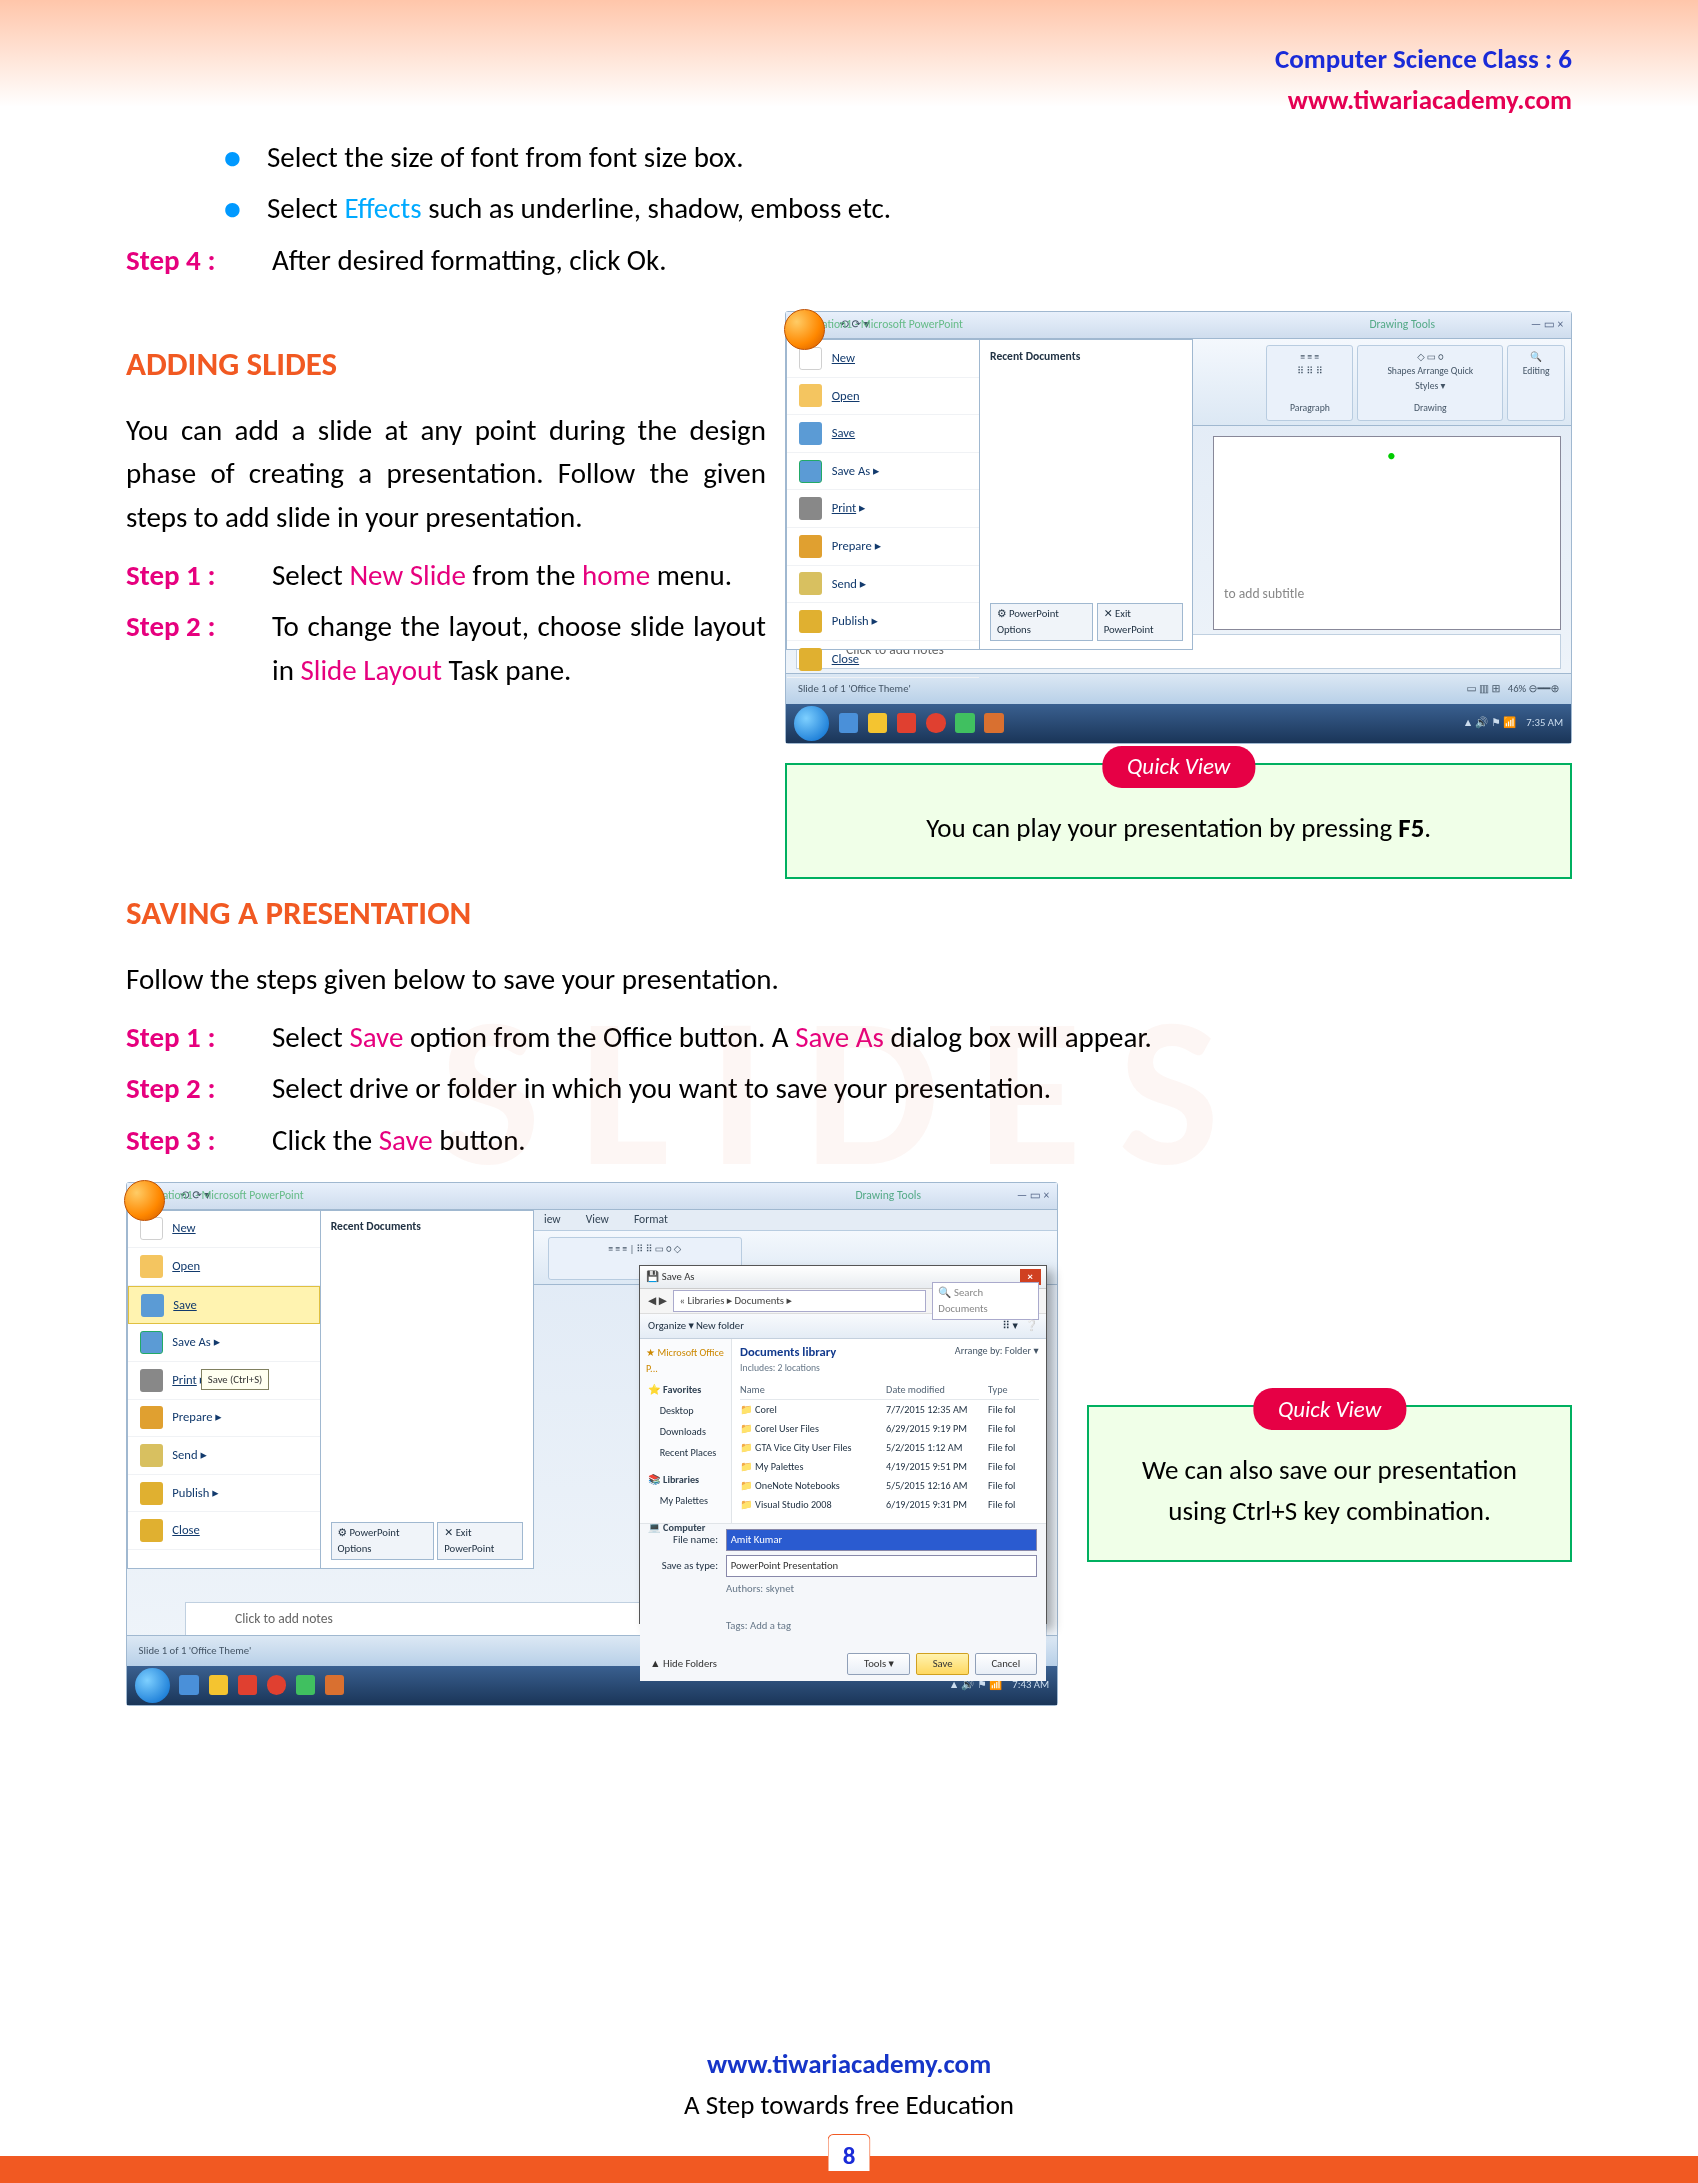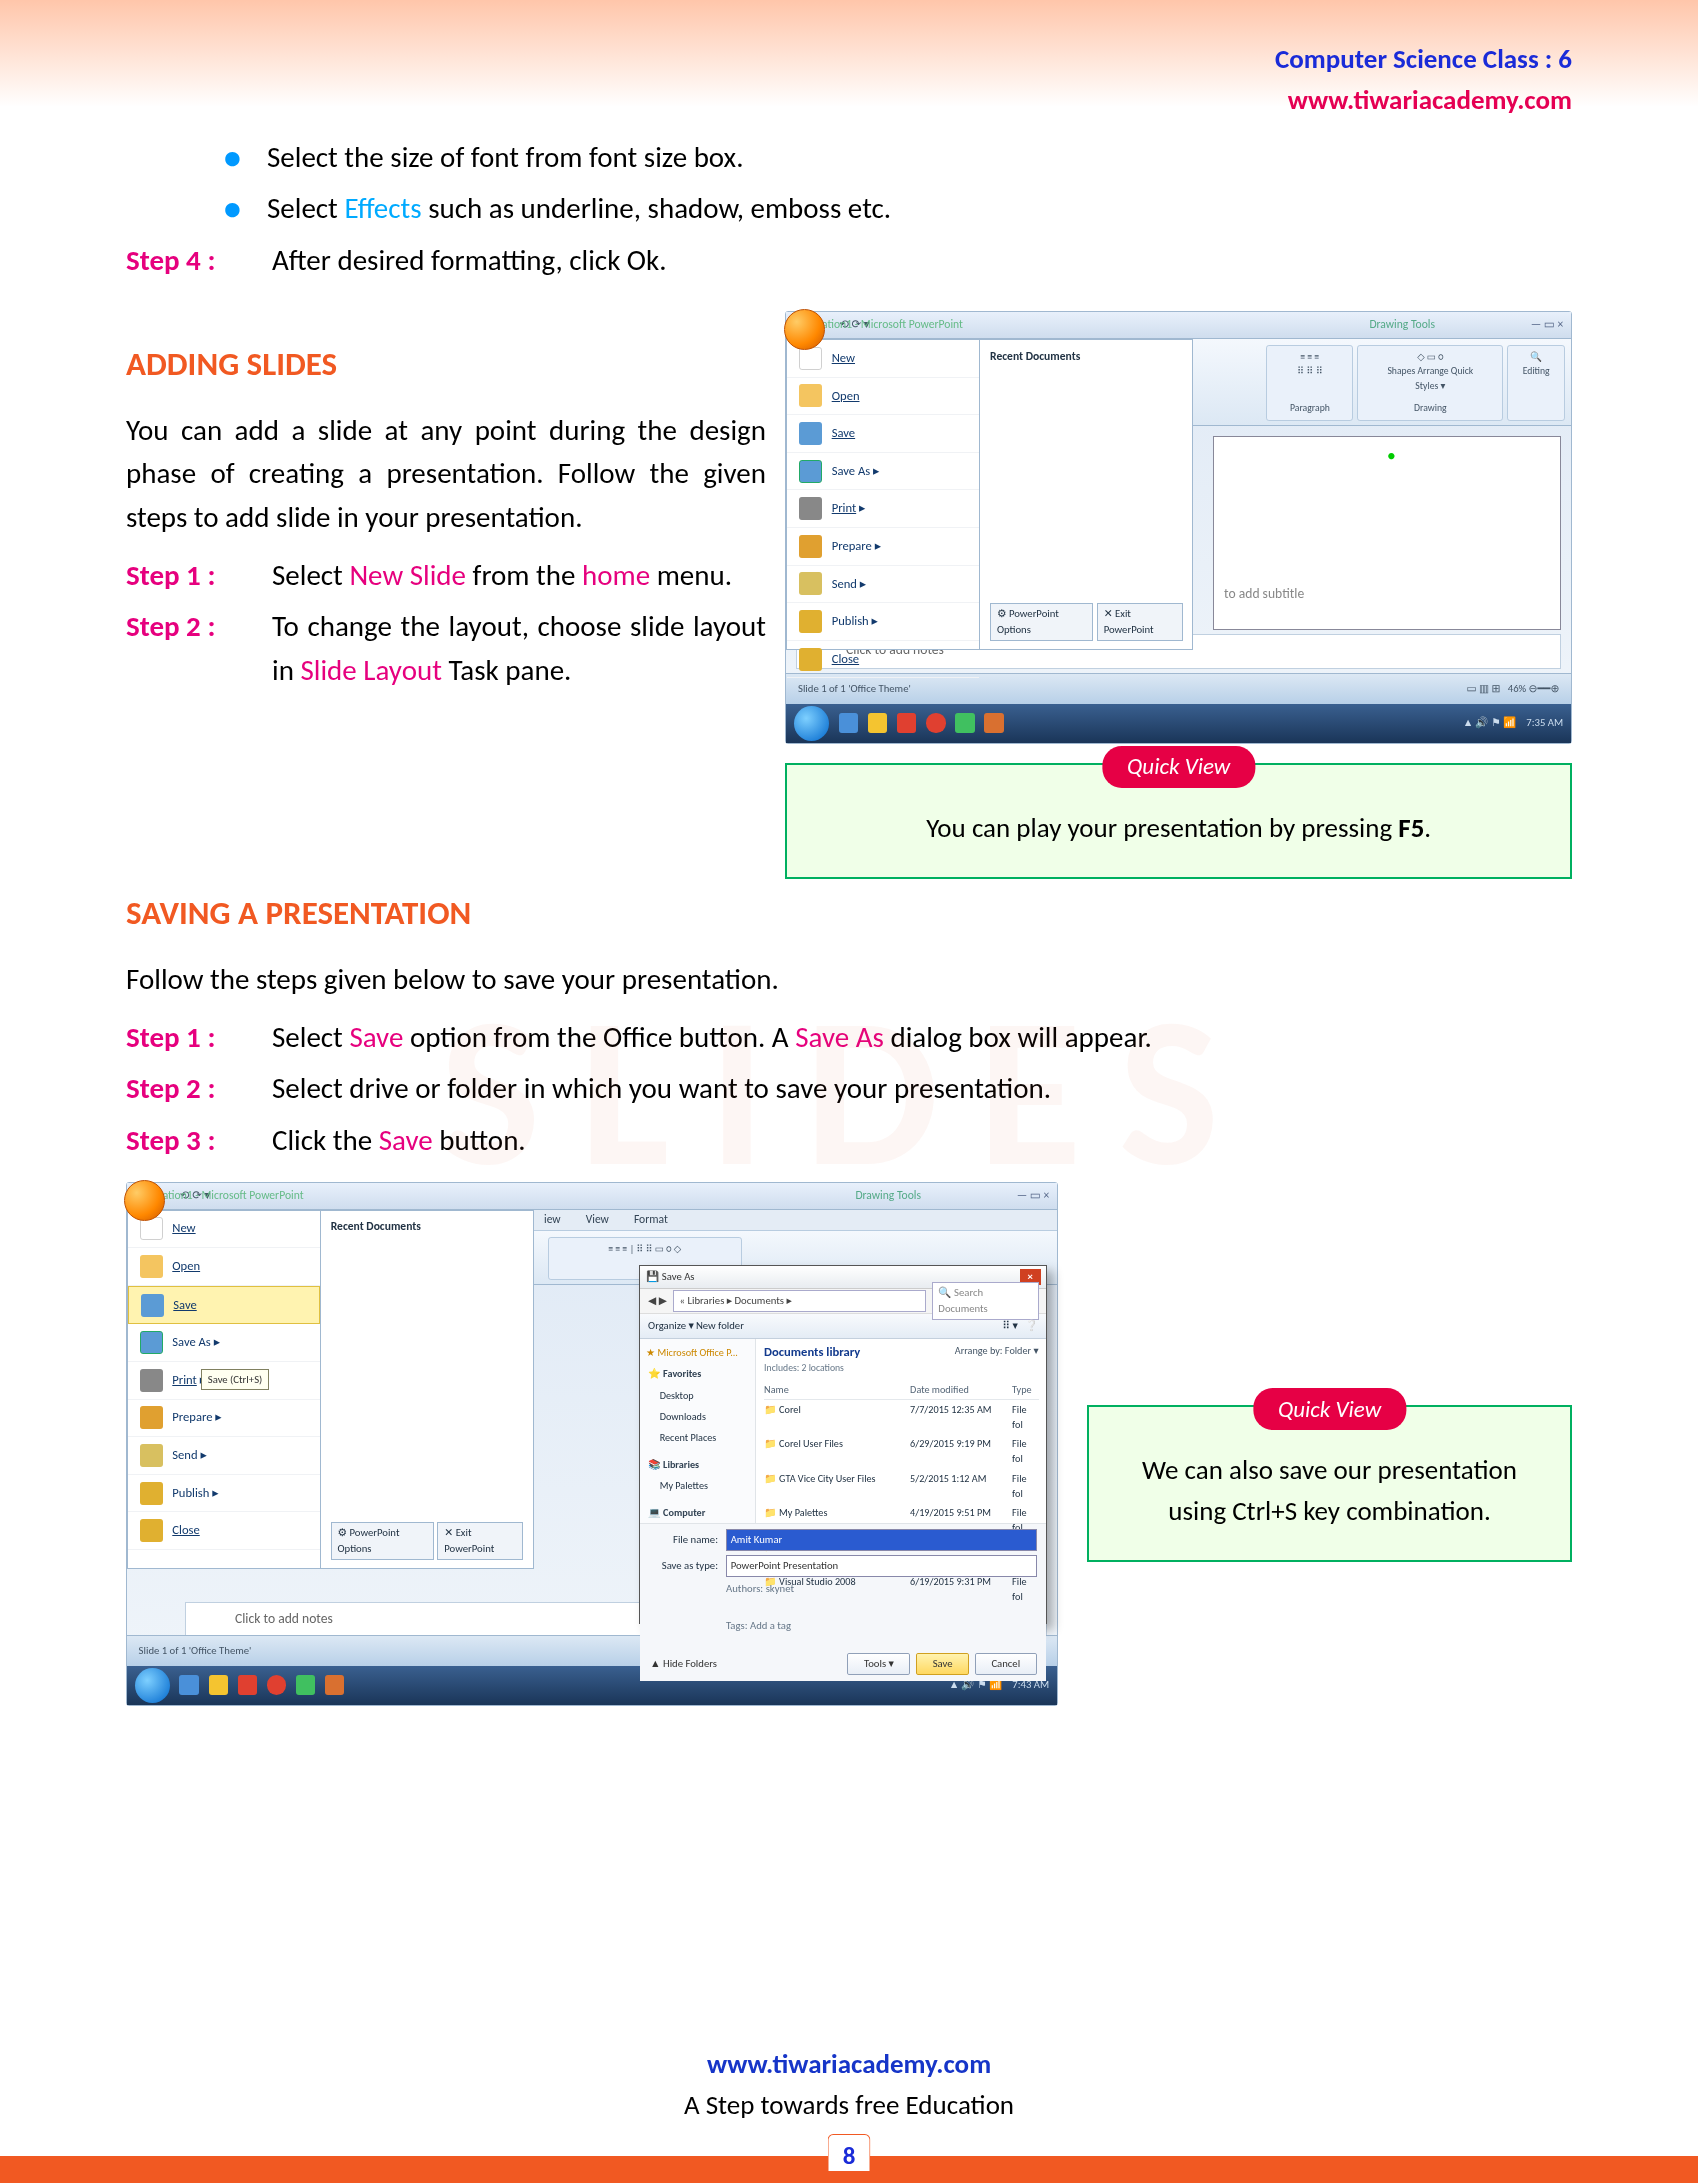--- a/index.html
+++ b/index.html
@@ -223,21 +223,21 @@
     padding: 0 5.8px; border-bottom: 1px solid #ccc;
   }
   .sd-close { background: #d04020; color: #fff; padding: 0 7.8px; font-weight: bold; }
   .sd-path { height: 25px; background: #f5f5f5; border-bottom: 1px solid #ddd;
     display: flex; align-items: center; padding: 0 7.8px; gap: 5.8px; color: #444; }
   .sd-path-box { flex: 1; border: 1px solid #aac; background: #fff; padding: 1.9px 5.8px; }
   .sd-toolbar { height: 25px; background: linear-gradient(to bottom, #f8fafd, #e4ecf5);
     display: flex; align-items: center; padding: 0 7.8px; gap: 2px; color: #234;
     border-bottom: 1px solid #c4d0dd; }
   .sd-main { display: flex; height: 184px; }
-  .sd-sidebar { width: 116px; background: #fafbfd; border-right: 1px solid #e0e4e8;
+  .sd-sidebar { width: 92px; background: #fafbfd; border-right: 1px solid #e0e4e8;
     padding: 3.9px; font-size: 10.2px; color: #234; }
   .sd-sidebar div { padding: 2.9px 1.9px 2.9px 15.5px; position: relative; }
   .sd-sidebar .hdr { font-weight: bold; padding-left: 3.9px; color: #345; }
   .sd-list { flex: 1; padding: 3.9px 7.8px; }
   .sd-lib-title { color: #123a8d; font-size: 12.6px; font-weight: 600; }
   .sd-lib-sub { color: #678; font-size: 9.7px; margin-bottom: 5.8px; }
   .sd-cols { display: flex; font-size: 10.2px; color: #567; border-bottom: 1px solid #e4e8ec; padding-bottom: 1.9px; }
   .sd-cols span:nth-child(1) { flex: 0 0 146px; }
   .sd-cols span:nth-child(2) { flex: 0 0 102px; }
   .sd-row { display: flex; font-size: 10.2px; color: #234; padding: 1.9px 0; }

